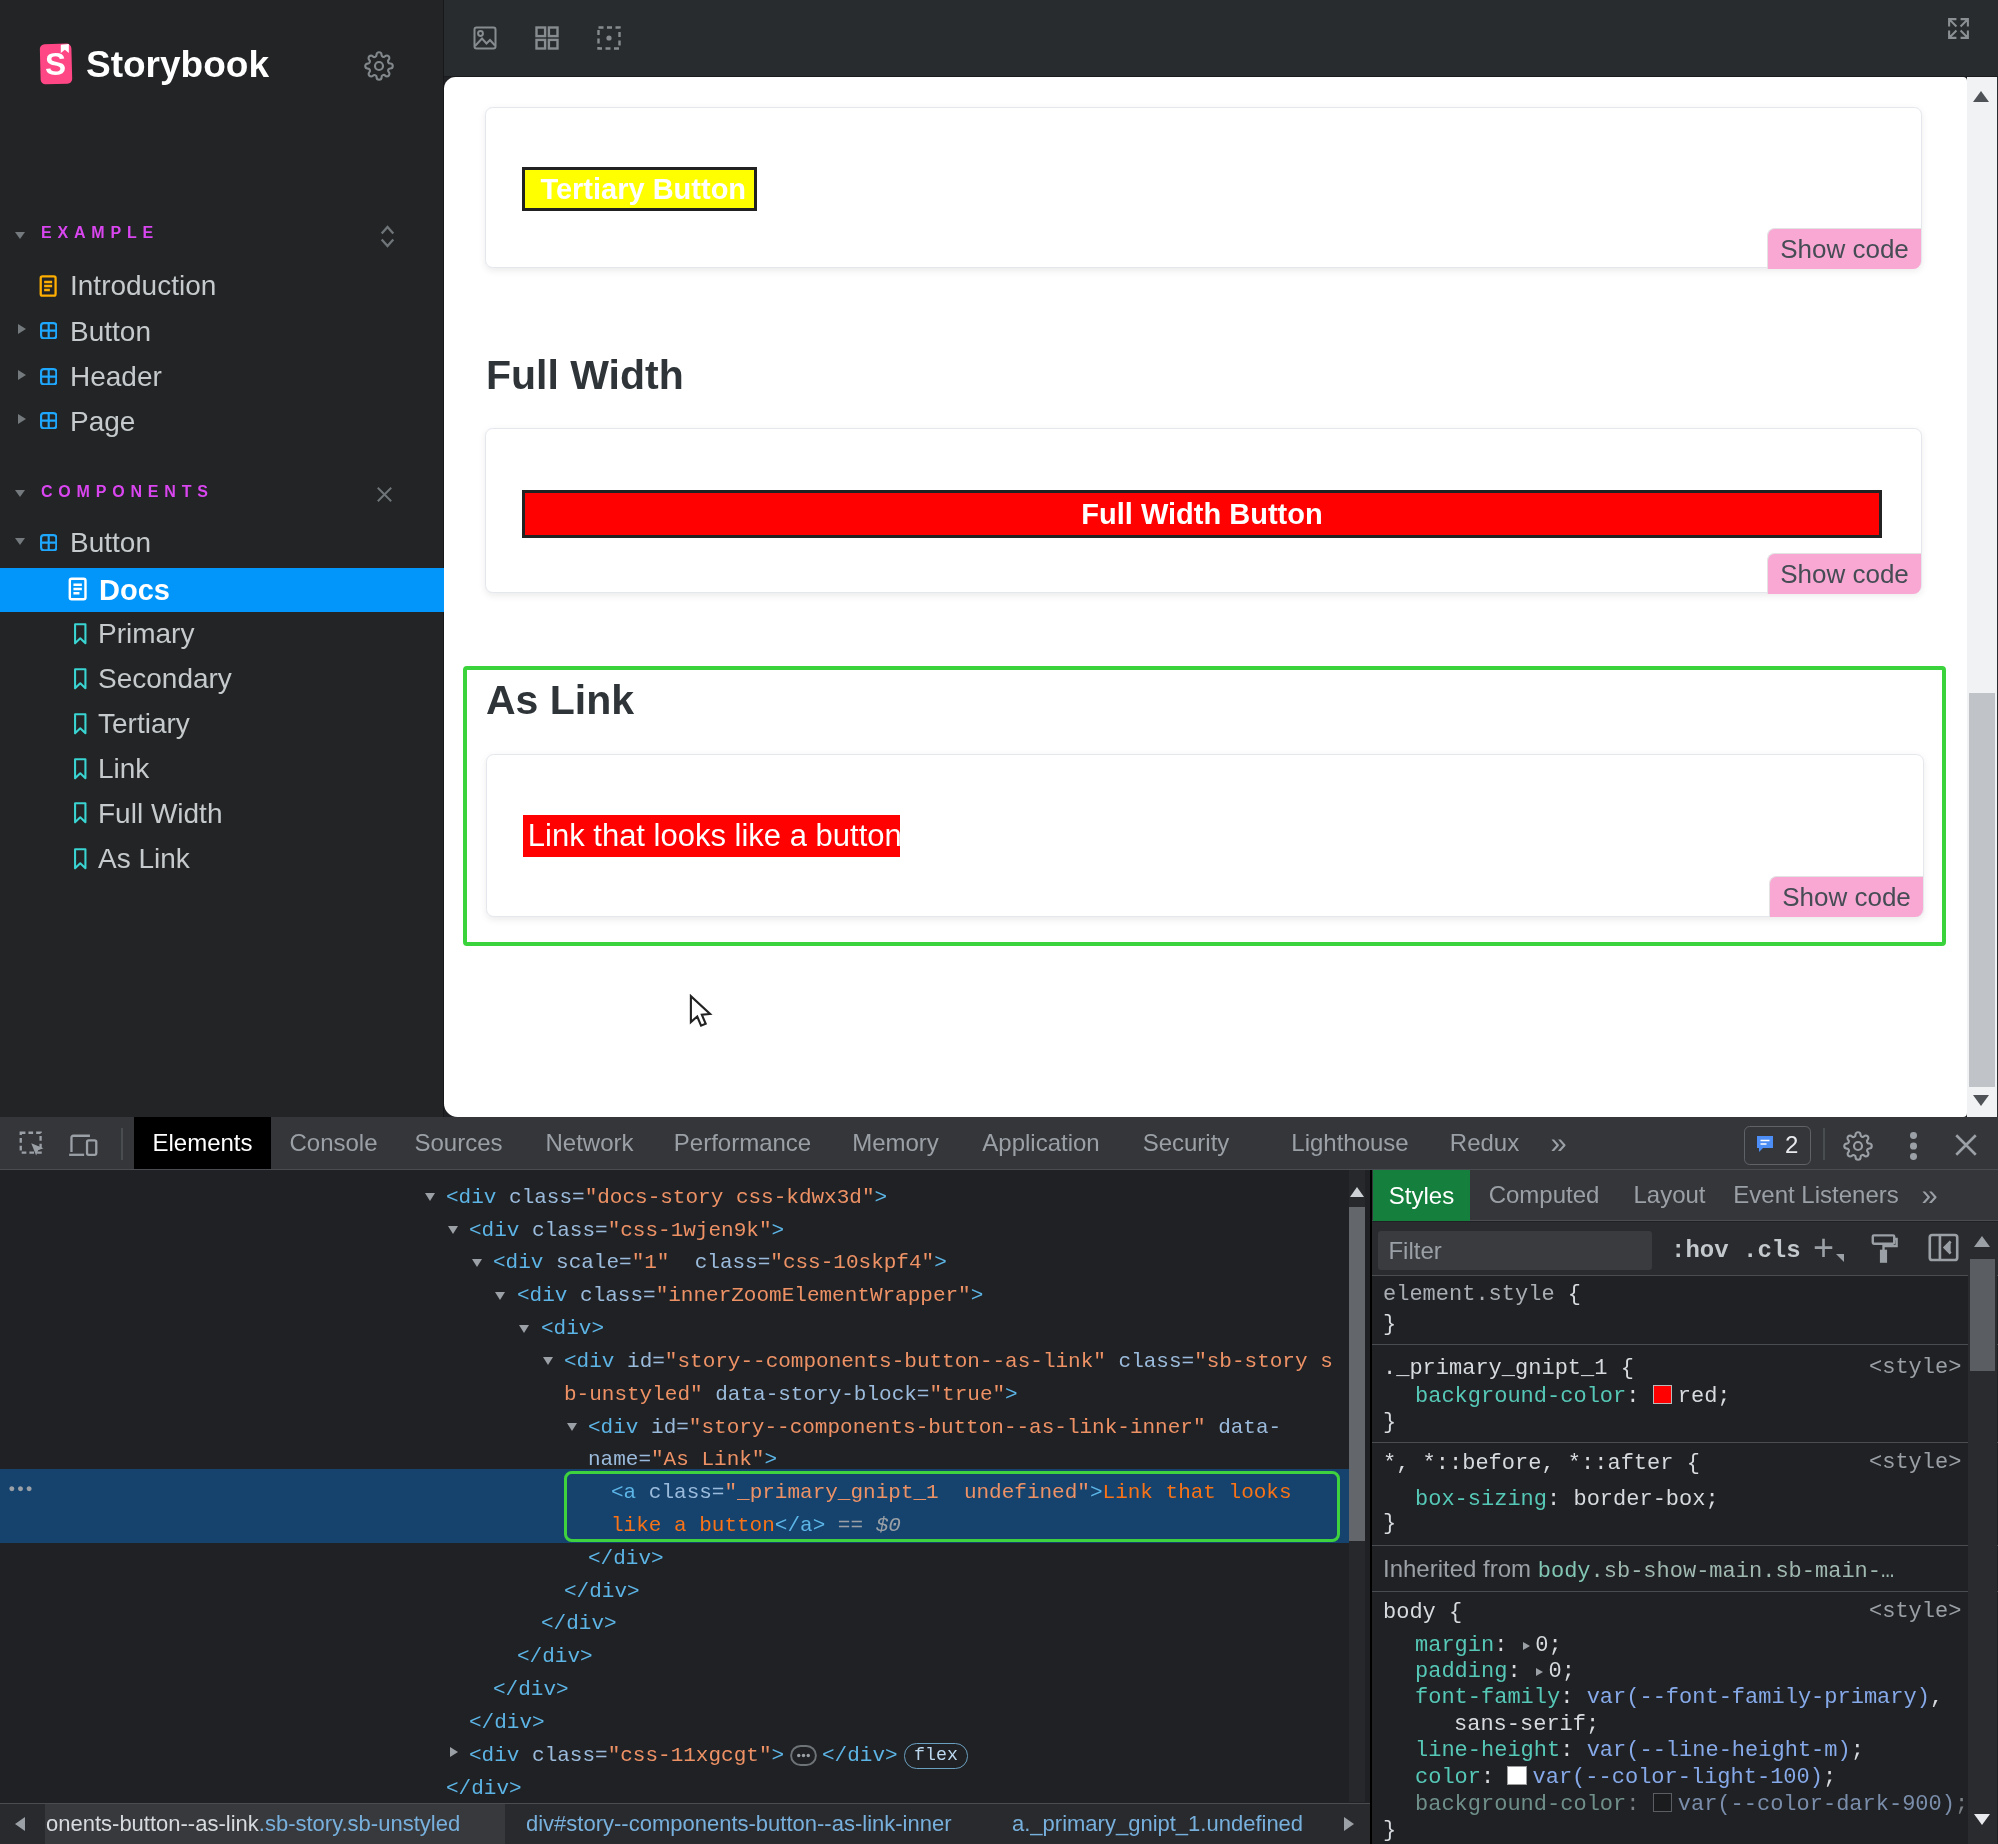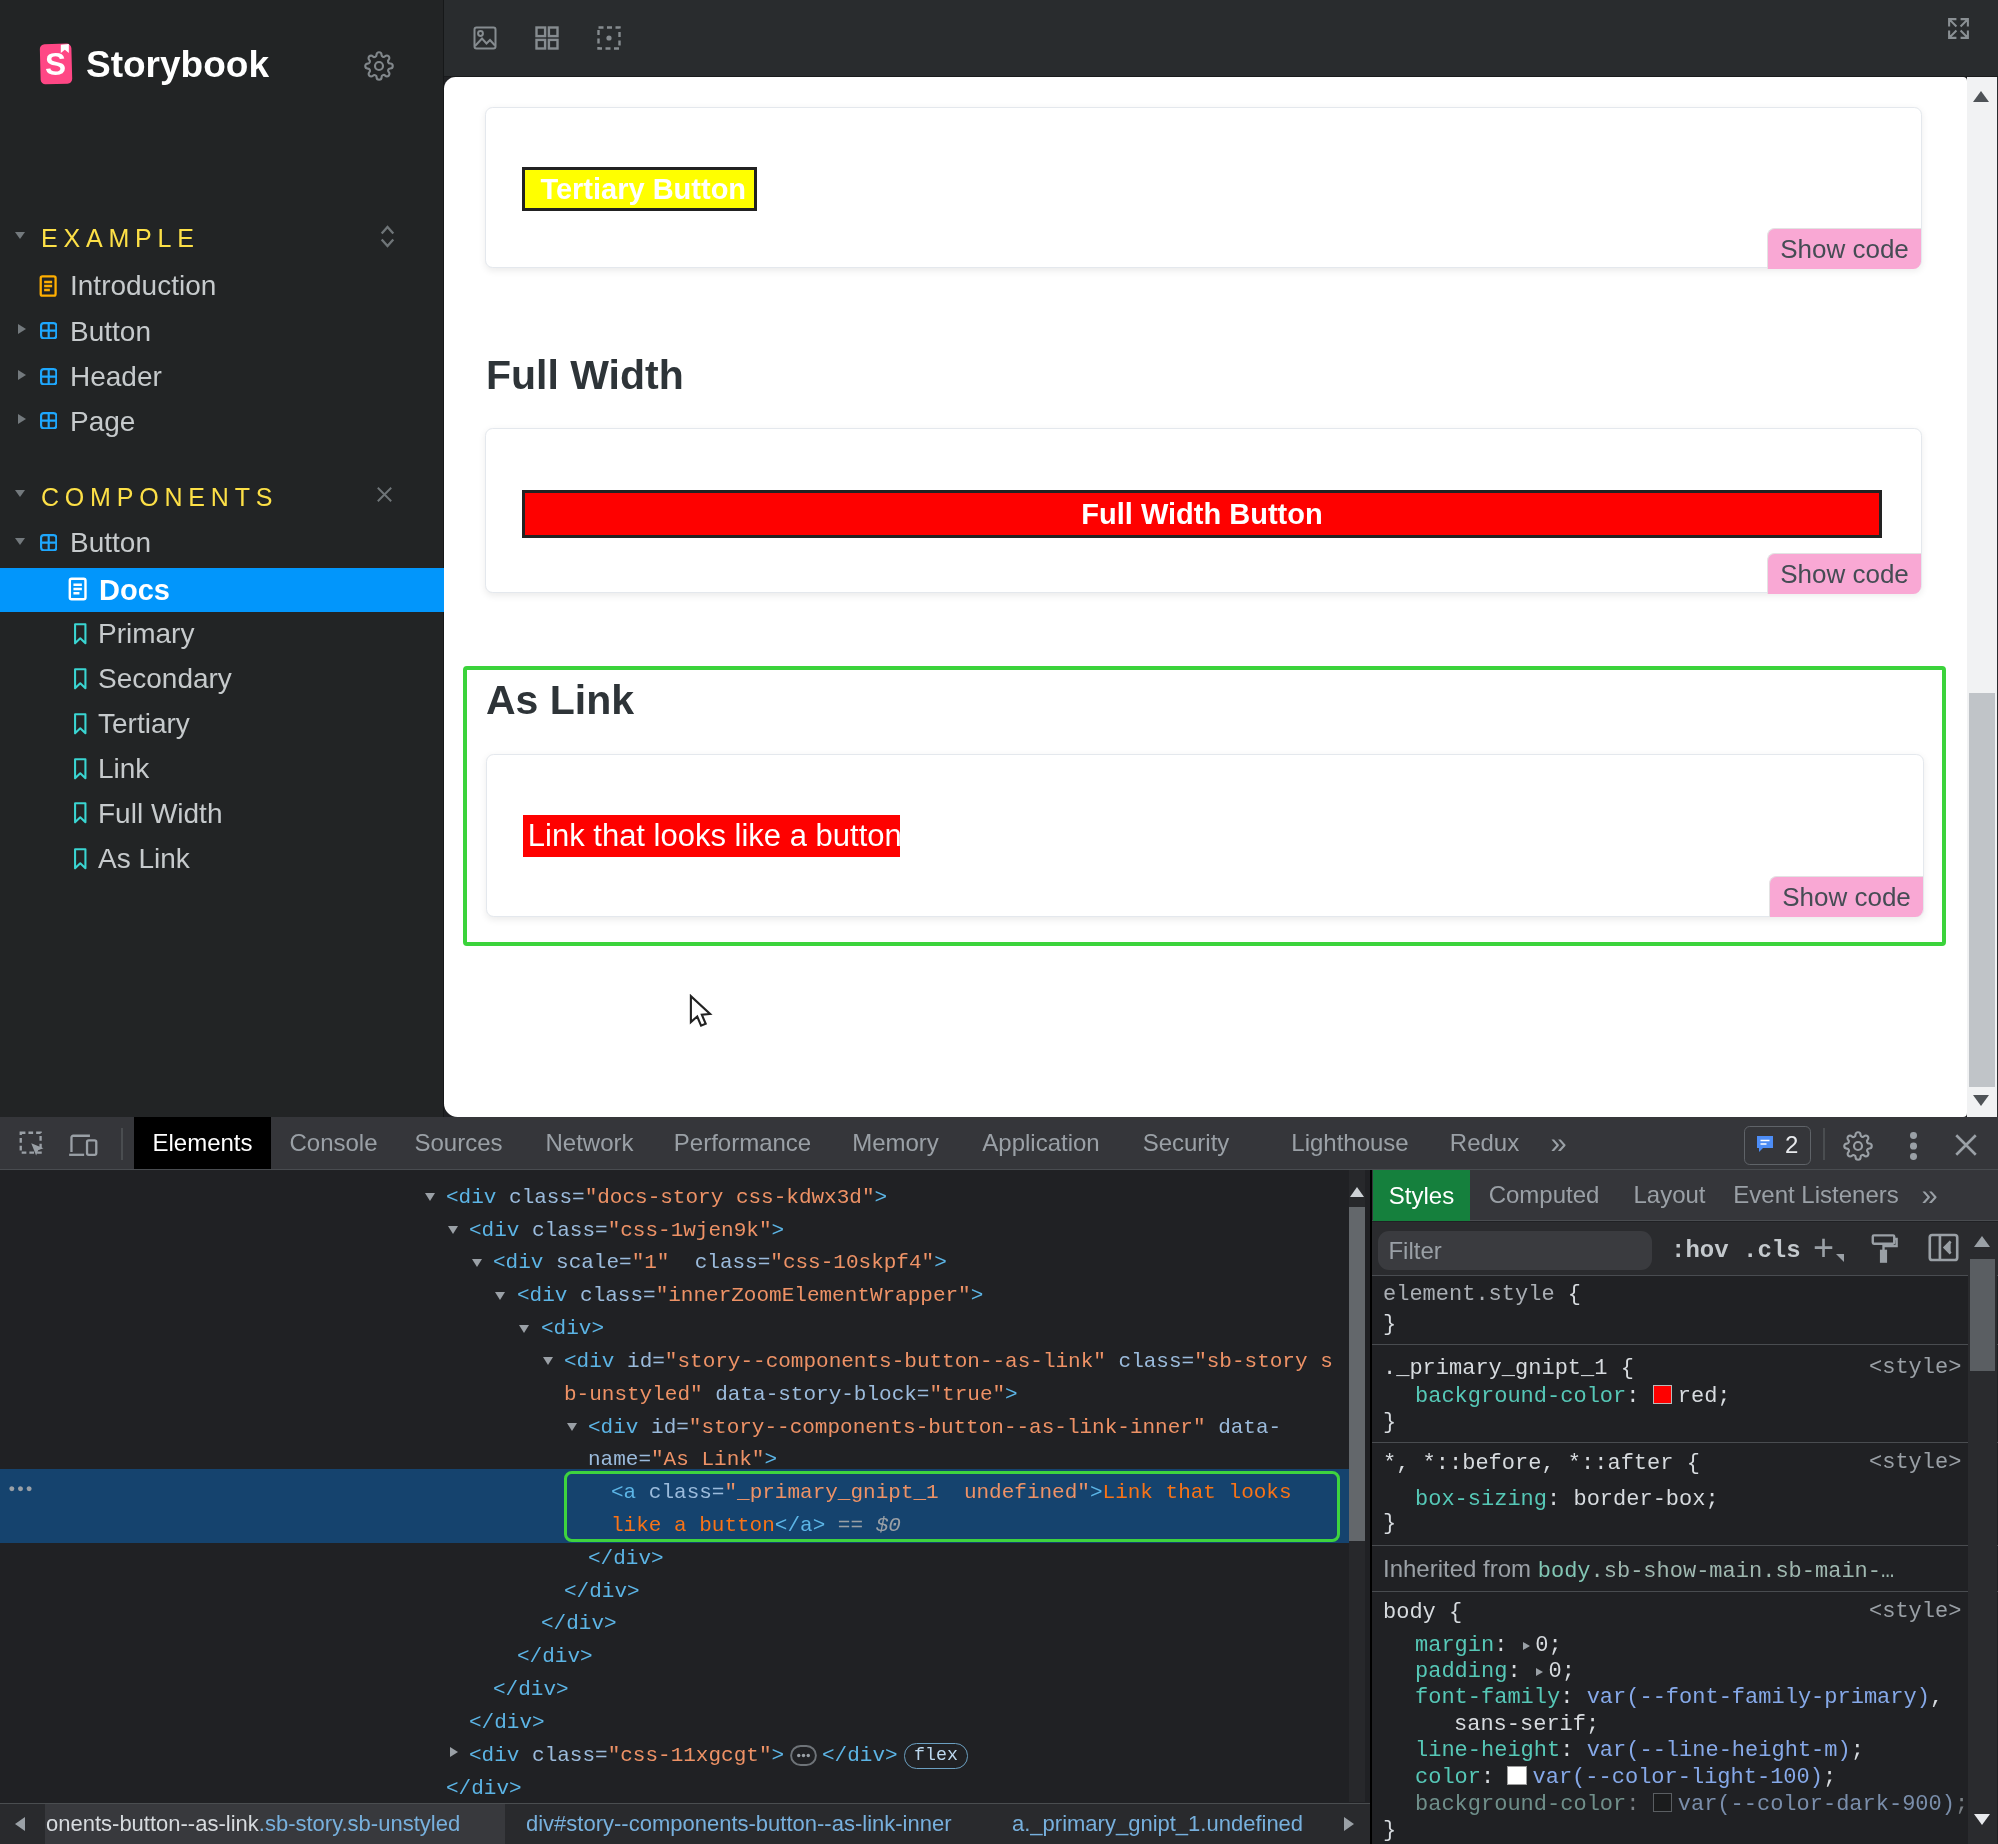--- a/index.html
+++ b/index.html
@@ -3,21 +3,21 @@
 <style>
 *{margin:0;padding:0;box-sizing:border-box}
 html,body{width:1999px;height:1844px;overflow:hidden;background:#202124;font-family:"Liberation Sans",sans-serif}
 .a{position:absolute}
 .mono{font-family:"Liberation Mono",monospace;white-space:pre}
 
 #side{left:0;top:0;width:444px;height:1117px;background:#222425;border-right:1.9px solid #161819}
 .sitem{color:#c6cacc;font-size:28px;white-space:nowrap}
 .tri-r{width:0;height:0;border-left:8.7px solid #73797d;border-top:5.8px solid transparent;border-bottom:5.8px solid transparent}
 .tri-d{width:0;height:0;border-top:8.7px solid #73797d;border-left:5.8px solid transparent;border-right:5.8px solid transparent}
-.sechead{color:#fde047;font-weight:400;font-size:25px;letter-spacing:5.8px}
+.sechead{color:#d946ef;font-weight:700;font-size:16px;letter-spacing:5.8px}
 
 #toolbar{left:444px;top:0;width:1554px;height:77px;background:#292c2e;border-bottom:1.9px solid #191b1c}
 #canvas{left:444px;top:77px;width:1523px;height:1040px;background:#fff;border-radius:11.6px 3.9px 3.9px 13.5px}
 .card{position:absolute;background:#fff;border:1.9px solid #e4e8ed;border-radius:7.7px;box-shadow:0 2.9px 7.7px rgba(0,0,0,.08)}
 .showcode{position:absolute;background:#f9a8d4;border-top:1.9px solid #e3e3e3;border-left:1.9px solid #e3e3e3;border-radius:7.7px 0 7.7px 0;color:#454c54;font-size:26px;font-weight:400;display:flex;align-items:center;justify-content:center}
 .h3{position:absolute;font-size:41px;font-weight:700;color:#2e3438;white-space:nowrap}
 .btn{position:absolute;border:3.9px solid #222;color:#fff;font-size:29px;font-weight:700;display:flex;align-items:center;white-space:nowrap}
 
 .sb-tri-u{width:0;height:0;border-bottom:11.6px solid #4f5357;border-left:8.7px solid transparent;border-right:8.7px solid transparent}
 .sb-tri-d{width:0;height:0;border-top:11.6px solid #4f5357;border-left:8.7px solid transparent;border-right:8.7px solid transparent}
@@ -272,21 +272,21 @@
 
   <div class="a" style="left:1370px;top:53px;width:1.9px;height:674px;background:#000"></div>
   <div class="a" style="left:1372px;top:53px;width:627px;height:51px;background:#35363a;border-bottom:1px solid #494c50">
     <div class="a" style="left:1px;top:0;width:97px;height:51px;background:#15803d;color:#fff;font-size:24px;display:flex;align-items:center;justify-content:center">Styles</div>
     <div class="tab" style="left:114px;width:116px;height:50px">Computed</div>
     <div class="tab" style="left:259px;width:77px;height:50px">Layout</div>
     <div class="tab" style="left:362px;width:164px;height:50px">Event Listeners</div>
     <div class="tab" style="left:536px;width:39px;height:50px;font-size:29px;letter-spacing:-3.9px">»</div>
   </div>
   <div class="a" style="left:1372px;top:105px;width:627px;height:54px;background:#2a2b2e;border-bottom:1px solid #494c51">
-    <div class="a" style="left:5.8px;top:8.7px;width:274px;height:39px;background:#3a3b3f;border-radius:11px;color:#9aa0a6;font-size:24px;line-height:39px;padding-left:10.6px">Filter</div>
+    <div class="a" style="left:5.8px;top:8.7px;width:274px;height:39px;background:#3a3b3f;border-radius:3px;color:#9aa0a6;font-size:24px;line-height:39px;padding-left:10.6px">Filter</div>
     <div class="a mono" style="left:299px;top:14.5px;color:#c4c9cd;font-size:24px;font-weight:700">:hov</div>
     <div class="a mono" style="left:371px;top:14.5px;color:#c4c9cd;font-size:24px;font-weight:700">.cls</div>
     <div class="a" style="left:441px;top:4.8px;color:#9aa0a6;font-size:36px;font-weight:400">+</div>
     <div class="a" style="left:464px;top:32px;width:0;height:0;border-left:8.7px solid transparent;border-top:8.7px solid #9aa0a6"></div>
     <svg class="a" style="left:497px;top:10.6px" width="29" height="31" viewBox="0 0 24 26" fill="none" stroke="#9aa0a6" stroke-width="2">
         <rect x="3" y="2" width="18" height="7" rx="1"></rect>
         <path d="M21 5 h2 v6 h-11 v4"></path>
         <rect x="10" y="15" width="4" height="9" fill="#9aa0a6"></rect>
       </svg>
     <svg class="a" style="left:556px;top:10.6px" width="31" height="29" viewBox="0 0 26 24" fill="none" stroke="#9aa0a6" stroke-width="2.2">

